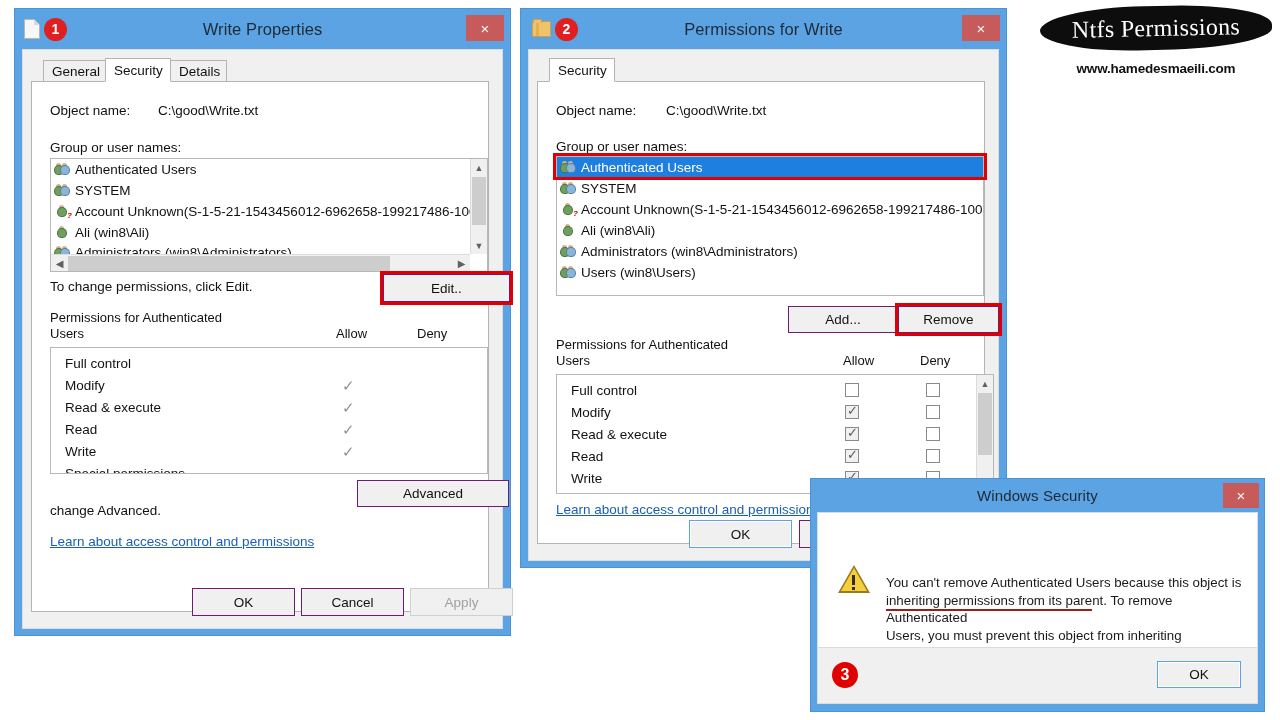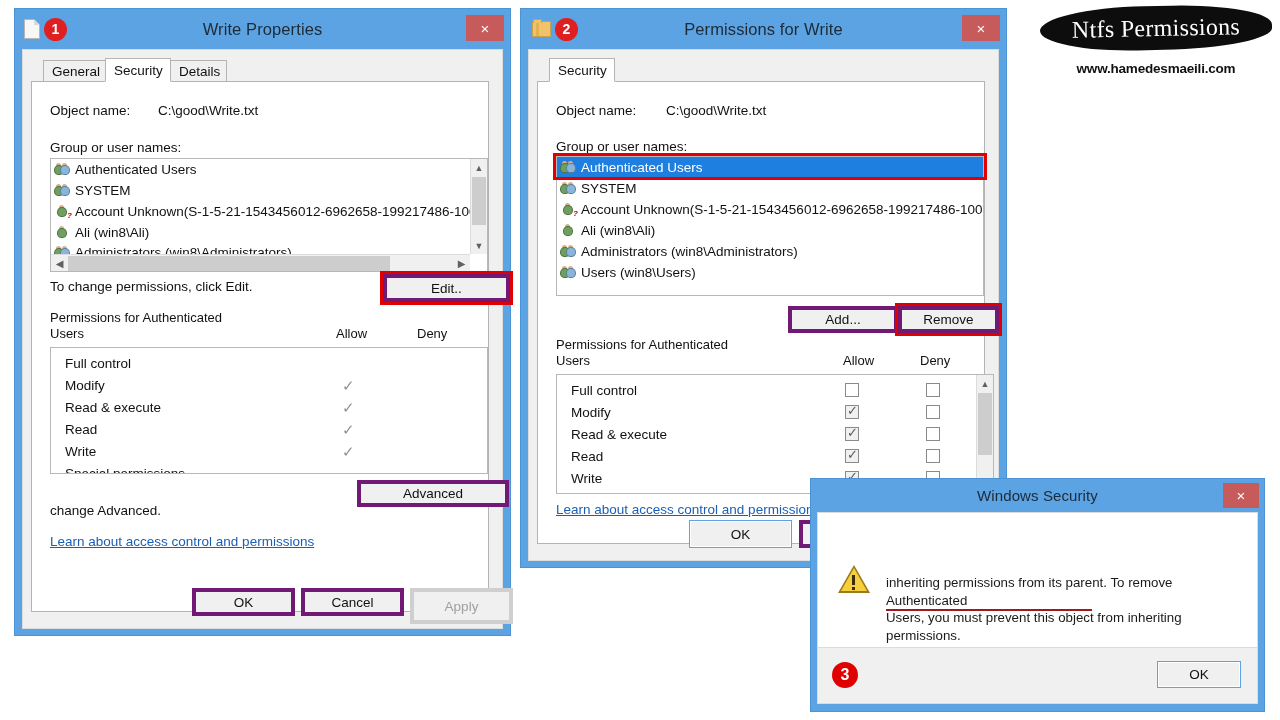--- a/index.html
+++ b/index.html
@@ -101,21 +101,21 @@
   .sbArrow{height:17px;display:flex;align-items:center;justify-content:center;font-size:9px;color:#606060;background:#f0f0f0;}
   .sbThumb{position:absolute;left:1px;right:1px;background:#cdcdcd;}
   .sbH{
     position:absolute;left:0;right:0;bottom:0;height:17px;background:#f0f0f0;border-top:1px solid #dcdcdc;
     box-sizing:border-box;display:flex;align-items:center;
   }
   .sbH .arr{width:17px;text-align:center;font-size:10px;color:#606060;}
   .sbH .track{flex:1;position:relative;height:15px;}
   .sbH .thumb{position:absolute;top:0;bottom:0;background:#cdcdcd;}
   .btn{
-    background:#f0f0f0;border:4px solid #701a75;font-size:13.5px;color:#111;
+    background:#f0f0f0;border:1px solid #701a75;font-size:13.5px;color:#111;
     display:flex;align-items:center;justify-content:center;box-sizing:border-box;
   }
   .btn.def{border:1px solid #5ba3e3;box-shadow:inset 0 0 0 1px #fff;}
   .btn.dis{color:#a0a0a0;border-color:#cfcfcf;background:#f0f0f0;}
   .redbox{position:absolute;border:3px solid #e00000;box-sizing:border-box;}
   .permbox{
     background:#fff;border:1px solid #b8b8b8;box-sizing:border-box;position:relative;overflow:hidden;
   }
   .prow{height:22px;display:flex;align-items:center;font-size:13.5px;color:#111;position:relative;}
   .prow .pname{padding-left:14px;}
@@ -303,21 +303,21 @@
       <a class="lnk" style="position:absolute;left:18px;top:452px;">Learn about access control and permissions</a>
     </div>
 
     <div style="position:absolute;left:0;right:0;bottom:0;height:48px;">
       <div class="btn" style="position:absolute;left:169px;top:8px;width:103px;height:28px;">
         <span>OK</span>
       </div>
       <div class="btn" style="position:absolute;left:278px;top:8px;width:103px;height:28px;">
         <span>Cancel</span>
       </div>
-      <div class="btn dis" style="position:absolute;left:387px;top:8px;width:103px;height:36px;">
+      <div class="btn dis" style="position:absolute;left:387px;top:8px;width:103px;height:28px;">
         <span>Apply</span>
       </div>
     </div>
   </div>
 </div>
 
 <div class="win" style="left:520px;top:8px;width:487px;height:560px;">
   <div class="titlebar">
     <div class="tb-left" style="left:11px;">
       <div class="folder-icon"></div>
@@ -464,20 +464,21 @@
   </div>
 
   <div style="background:#fff;margin:0 6px 6px 6px;height:192px;position:relative;border:1px solid #dcdcdc;box-sizing:border-box;">
     <div class="warnIcon" style="position:absolute;left:20px;top:52px;">
       <i class="tri"></i>
         <i class="tri2"></i>
         <i class="bang"></i>
         <i class="dot"></i>
     </div>
     <div class="msgtext" style="position:absolute;left:68px;top:61px;width:360px;">
+      <div>You can't remove Authenticated Users because this object is</div>
       <div>inheriting permissions from its parent. To remove Authenticated</div>
       <div>Users, you must prevent this object from inheriting permissions.</div>
       <div>Turn off the option for inheriting permissions, and then try</div>
       <div>removing Authenticated Users again.</div>
     </div>
     <div class="redunderline" style="left:68px;top:96px;width:206px;"></div>
 
     <div class="dlgfooter" style="position:absolute;left:0;right:0;bottom:0;height:55px;">
       <div class="redcircle" style="position:absolute;left:14px;top:14px;">3</div>
       <div class="btn def" style="position:absolute;right:16px;top:13px;width:84px;height:27px;">

